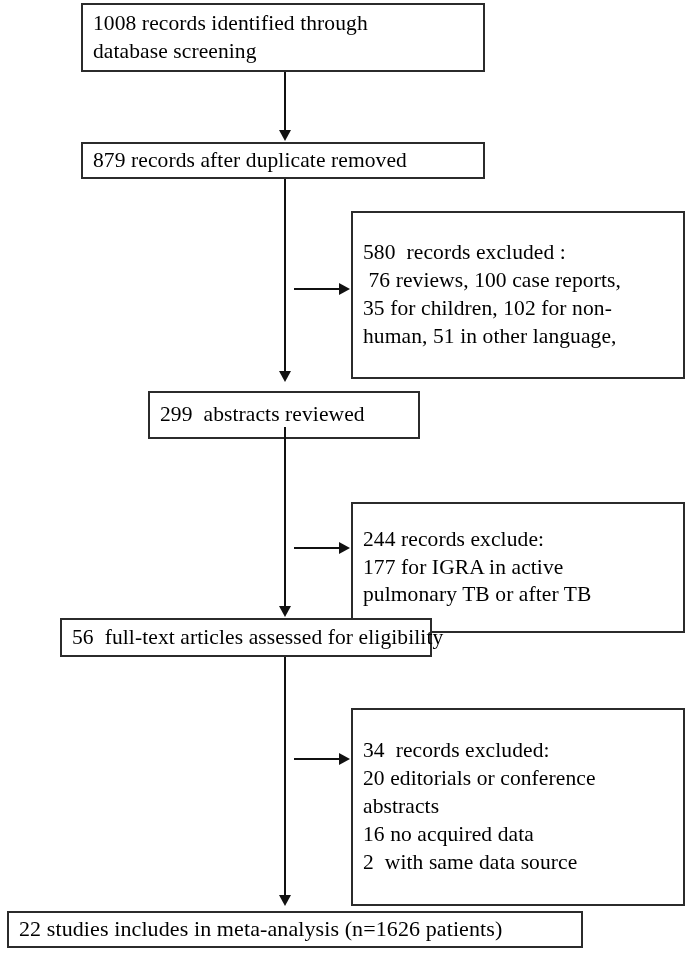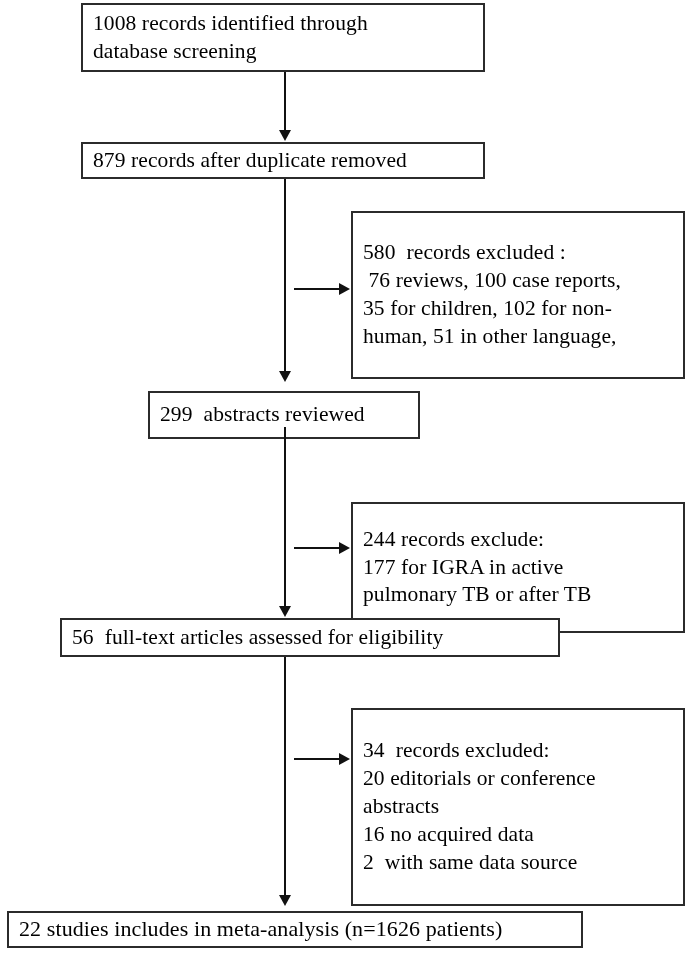--- a/index.html
+++ b/index.html
@@ -41,21 +41,21 @@
   .node .ln {
     display: block;
     padding-left: 10px;
     padding-right: 6px;
   }
 
   
   #box-identified  { left: 81px;  top: 3px;   width: 404px; height: 69px; }
   #box-duplicates  { left: 81px;  top: 142px; width: 404px; height: 37px; }
   #box-abstracts   { left: 148px; top: 391px; width: 272px; height: 48px; }
-  #box-fulltext    { left: 60px;  top: 618px; width: 500px; height: 39px; }
+  #box-fulltext    { left: 60px;  top: 618px; width: 372px; height: 39px; }
   #box-included    { left: 7px;   top: 911px; width: 576px; height: 37px; }
 
   
   #box-excluded-1  { left: 351px; top: 211px; width: 334px; height: 168px; }
   #box-excluded-2  { left: 351px; top: 458px; width: 334px; height: 131px; margin-top: 44px; }
   #box-excluded-3  { left: 351px; top: 708px; width: 334px; height: 198px; }
 
   #box-included { font-size: 22px; }
 
   

